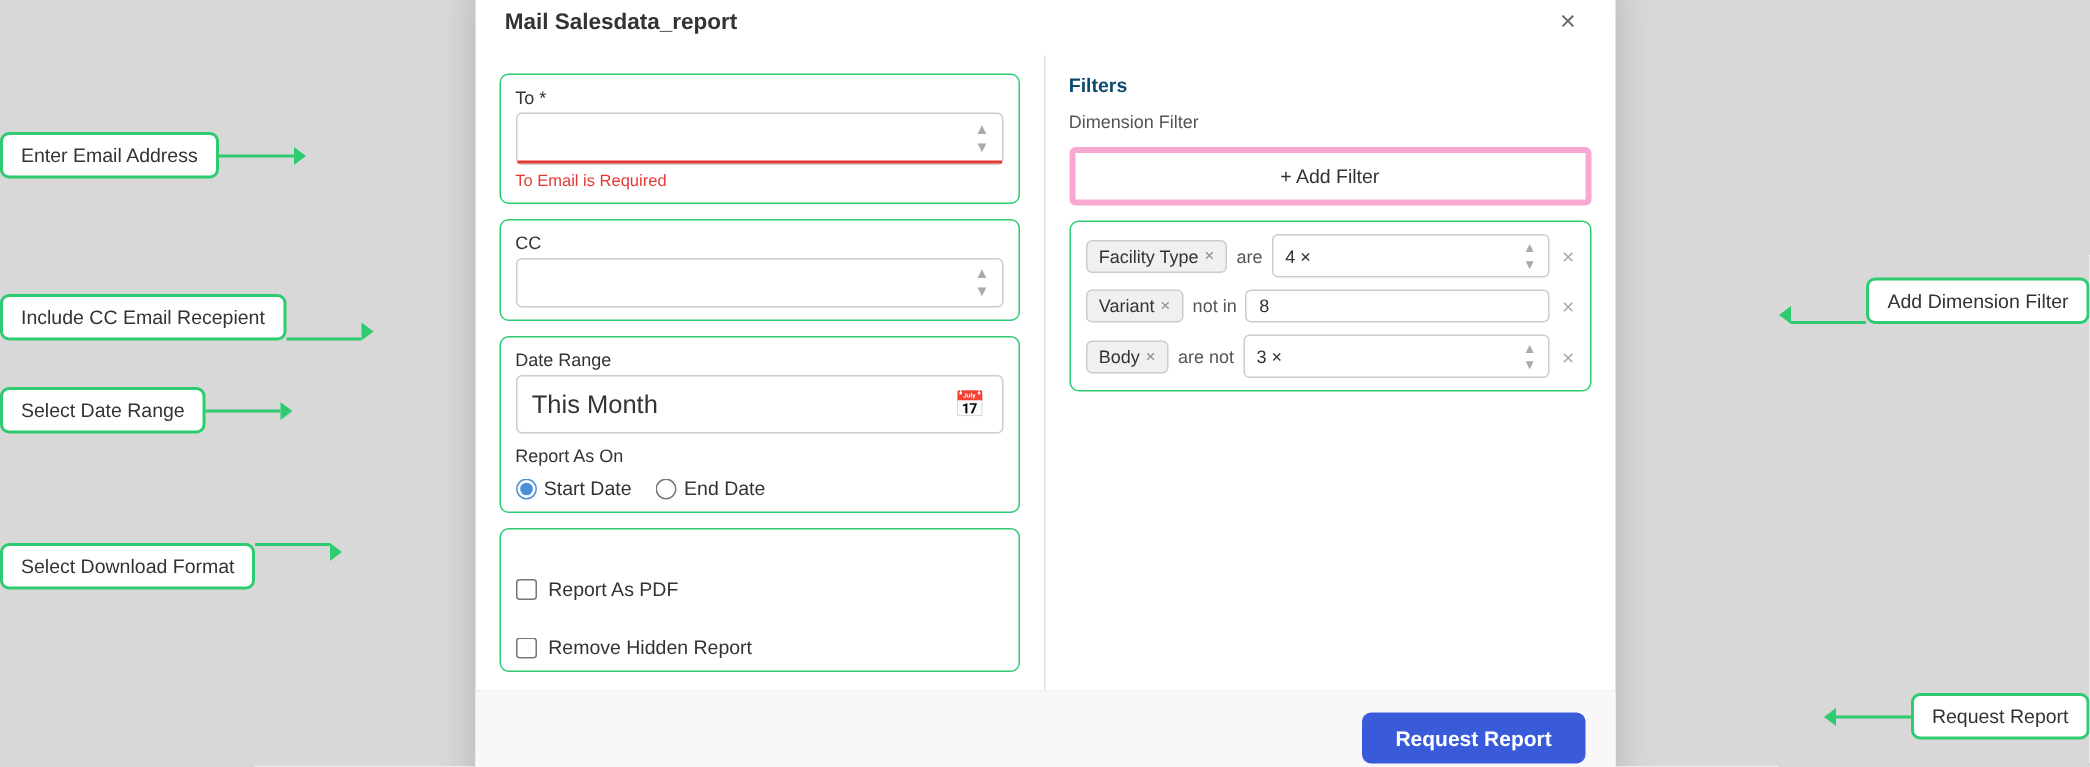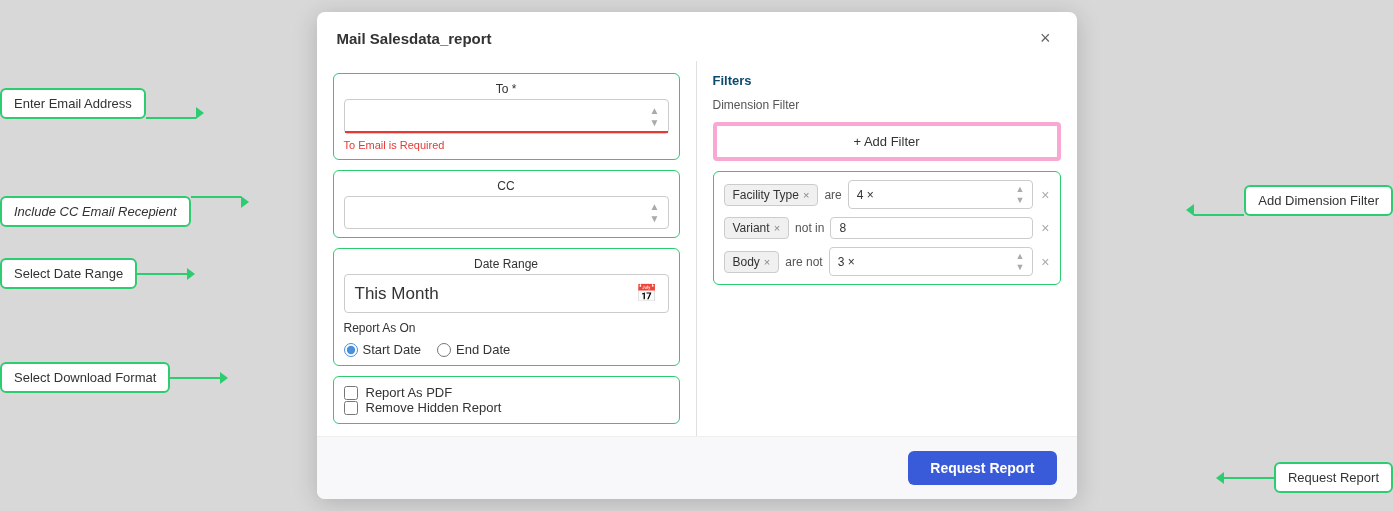--- a/index.html
+++ b/index.html
@@ -91,21 +91,20 @@
     .field-group {
       display: flex;
       flex-direction: column;
       gap: 3px;
     }
 
     .field-label {
       font-size: 12px;
       color: #333;
       font-weight: 500;
-      text-align: center;
     }
 
     .input-wrapper {
       position: relative;
       border: 1px solid #ccc;
       border-radius: 4px;
       display: flex;
       align-items: center;
     }
 
@@ -185,20 +184,21 @@
       height: 14px;
     }
 
     .checkbox-item {
       display: flex;
       align-items: center;
       gap: 8px;
       font-size: 13px;
       color: #333;
       cursor: pointer;
+      margin-top: 24px;
     }
 
     .checkbox-item input[type="checkbox"] {
       width: 14px;
       height: 14px;
       border-radius: 2px;
     }
 
     
     .right-panel {
@@ -390,39 +390,39 @@
       flex-direction: column;
       gap: 8px;
     }
   </style>
 </head>
 <body>
 
 <div class="page-wrapper">
   <div class="modal-backdrop">
 
-    <div style="position:absolute; left:0; top:88px; display:flex; align-items:flex-end; pointer-events:none; z-index:10;">
+    <div style="position:absolute; left:0; top:88px; display:flex; align-items:center; pointer-events:none; z-index:10;">
       <div class="annotation-box">Enter Email Address</div>
       <div class="annotation-line" style="width:50px;"></div>
       <div class="annotation-arrow arrow-right"></div>
     </div>
 
-    <div style="position:absolute; left:0; top:196px; display:flex; align-items:flex-start; pointer-events:none; z-index:10;font-style:italic;">
+    <div style="position:absolute; left:0; top:196px; display:flex; align-items:flex-end; pointer-events:none; z-index:10;">
       <div class="annotation-box">Include CC Email Recepient</div>
       <div class="annotation-line" style="width:50px;"></div>
       <div class="annotation-arrow arrow-right"></div>
     </div>
 
     <div style="position:absolute; left:0; top:258px; display:flex; align-items:center; pointer-events:none; z-index:10;">
       <div class="annotation-box">Select Date Range</div>
       <div class="annotation-line" style="width:50px;"></div>
       <div class="annotation-arrow arrow-right"></div>
     </div>
 
-    <div style="position:absolute; left:0; top:362px; display:flex; align-items:center; pointer-events:none; z-index:10;">
+    <div style="position:absolute; left:0; top:362px; display:flex; align-items:flex-start; pointer-events:none; z-index:10;">
       <div class="annotation-box">Select Download Format</div>
       <div class="annotation-line" style="width:50px;"></div>
       <div class="annotation-arrow arrow-right"></div>
     </div>
 
     <div style="position:absolute; right:0; top:185px; display:flex; align-items:flex-end; pointer-events:none; z-index:10;">
       <div class="annotation-arrow arrow-left"></div>
       <div class="annotation-line" style="width:50px;"></div>
       <div class="annotation-box">Add Dimension Filter</div>
     </div>

